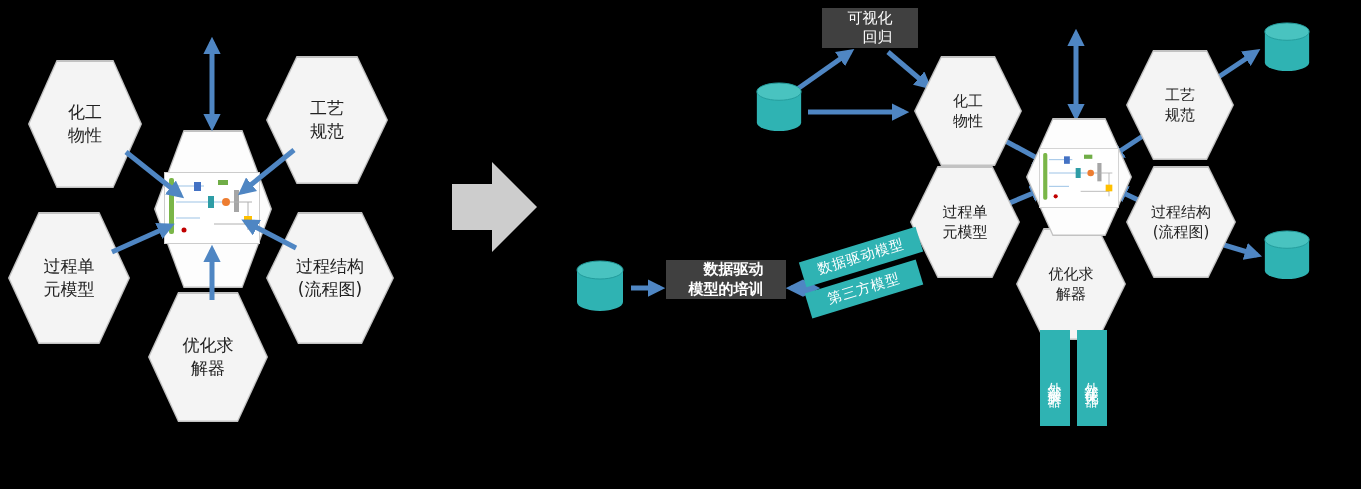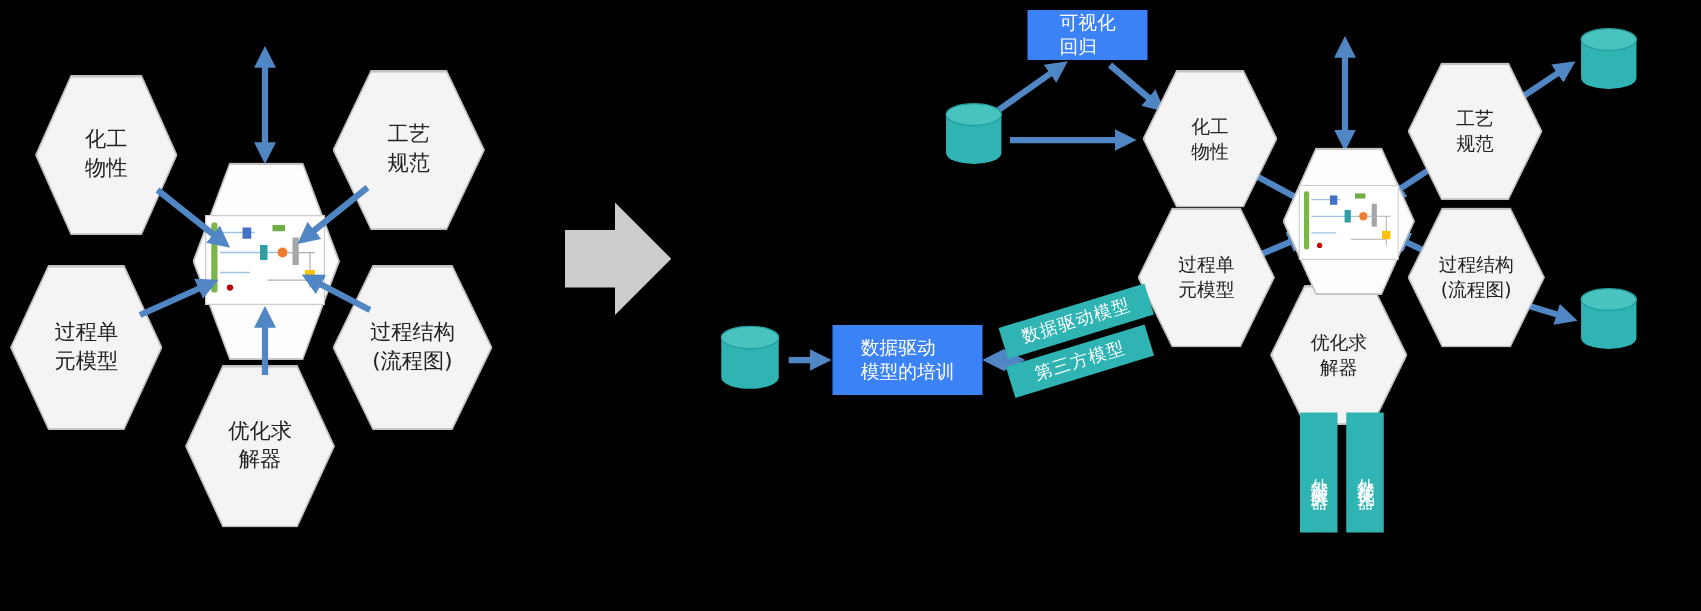--- a/index.html
+++ b/index.html
@@ -12,22 +12,22 @@
   .hex-inner {
     position:absolute; inset:1.5px;
     clip-path:polygon(25% 0%,75% 0%,100% 50%,75% 100%,25% 100%,0% 50%);
     background:#f4f4f4; display:flex; align-items:center; justify-content:center;
   }
   .hex-core .hex-inner { background:#fdfdfd; }
   .hex-label { white-space:pre-line; text-align:center; color:#222; line-height:1.35; font-size:17px; }
   .hex.small .hex-label { font-size:15px; }
   
   .teal-box {
-    position:absolute; background:#3b82f6; color:#fff; display:flex;
-    align-items:center; justify-content:center; text-align:left;
+    position:absolute; background:#404040; color:#fff; display:flex;
+    align-items:center; justify-content:center; text-align:right;
     white-space:pre-line; line-height:1.3; font-size:15px;
   }
   .rot-bar {
     position:absolute; background:#2fb3b3; color:#fff; display:flex;
     align-items:center; justify-content:center; font-size:14px;
     transform:rotate(-17deg); letter-spacing:1px;
   }
   .vert-box {
     position:absolute; background:#2fb3b3; color:#fff; display:flex;
     align-items:center; justify-content:center; font-size:14px;
@@ -202,21 +202,21 @@
       <rect x="30" y="10" width="7" height="9" fill="#4472c4"></rect>
       <rect x="44" y="24" width="6" height="12" fill="#2e9da6"></rect>
       <circle cx="62" cy="30" r="4" fill="#ed7d31"></circle>
       <rect x="70" y="18" width="5" height="22" fill="#a6a6a6"></rect>
       <path d="M50 52 H84 M66 30 H88 M84 30 V58" stroke="#b0b0b0" stroke-width="1" fill="none"></path>
       <rect x="80" y="44" width="8" height="8" fill="#ffc000"></rect>
       <circle cx="20" cy="58" r="2.5" fill="#c00000"></circle>
       <rect x="54" y="8" width="10" height="5" fill="#70ad47"></rect>
     </svg>
 
-    <div class="teal-box" style="left:666px; top:260px; width:120px; height:56px;">数据驱动
+    <div class="teal-box" style="left:666px; top:260px; width:120px; height:39px;font-weight:bold;">数据驱动
 模型的培训</div>
 
     <div class="rot-bar" style="left:800px; top:244px; width:122px; height:26px;">数据驱动模型</div>
 
     <div class="rot-bar" style="left:806px; top:276px; width:116px; height:26px;">第三方模型</div>
 
     <div class="vert-box" style="left:1040px; top:330px; width:30px; height:96px;">外部求解器</div>
 
     <div class="vert-box" style="left:1077px; top:330px; width:30px; height:96px;">外部优化器</div>
   </div>

